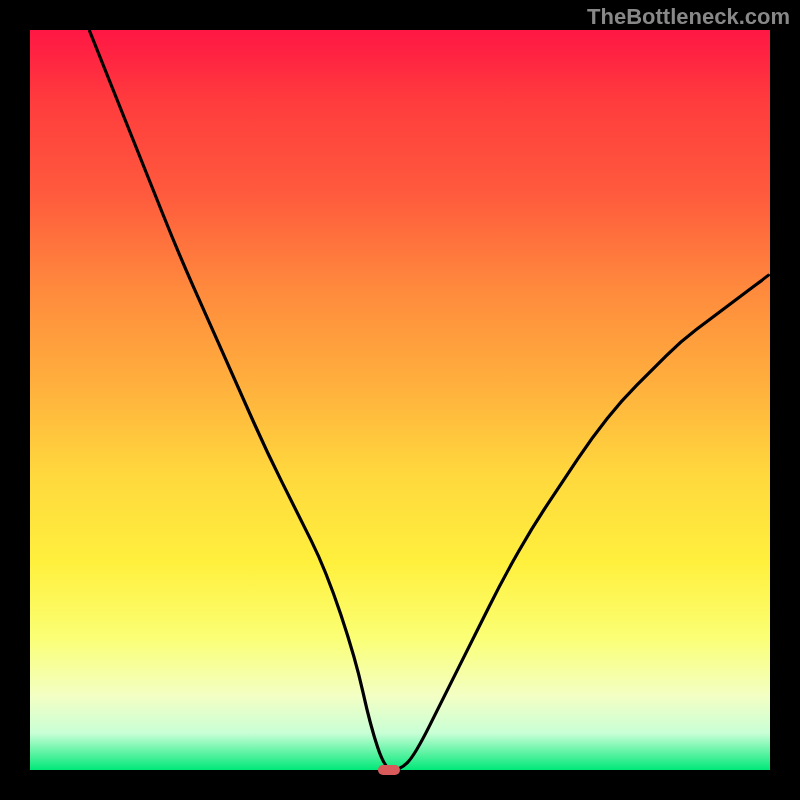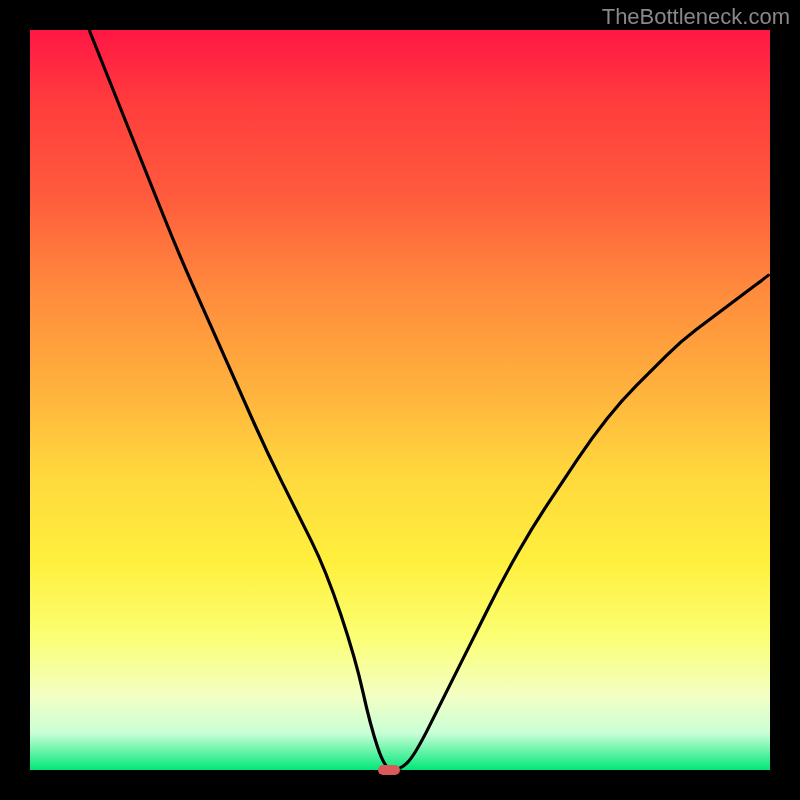--- a/index.html
+++ b/index.html
@@ -16,21 +16,21 @@
     width: 800px;
     height: 800px;
     background: #000;
   }
   .watermark {
     position: absolute;
     top: 4px;
     right: 10px;
     color: #888;
     font-size: 22px;
-    font-weight: normal;
+    font-weight: bold;
     z-index: 10;
   }
   .plot-area {
     position: absolute;
     left: 30px;
     top: 30px;
     width: 740px;
     height: 740px;
     background: linear-gradient(to bottom,
       #ff1744 0%,

